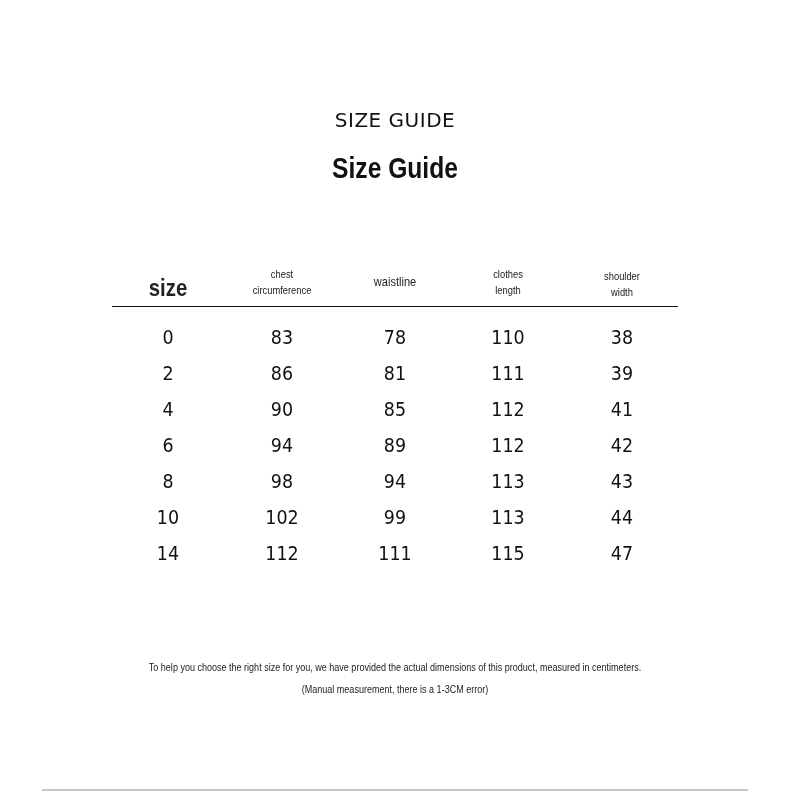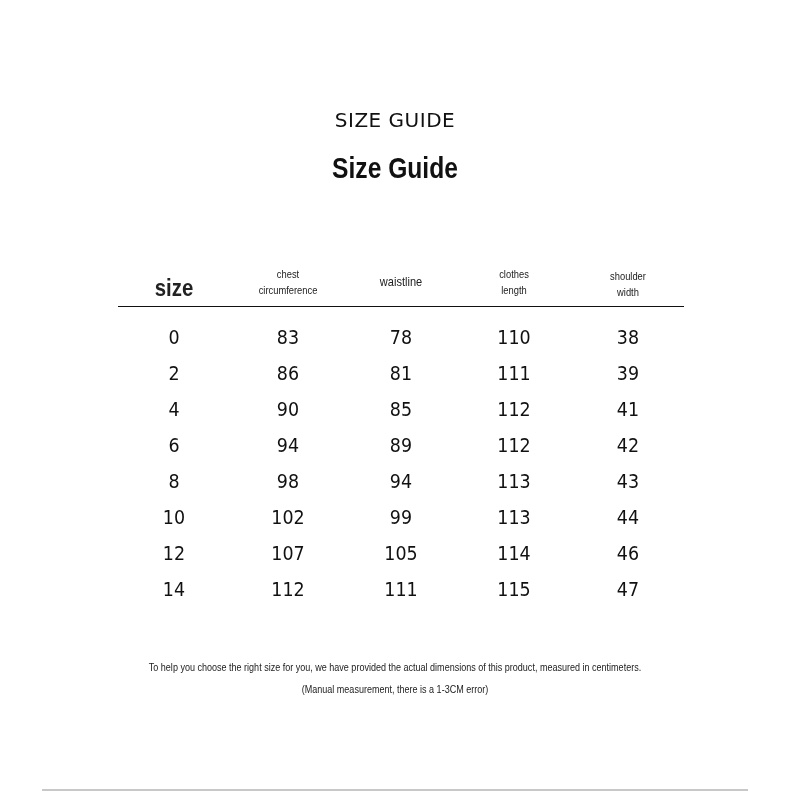--- a/index.html
+++ b/index.html
@@ -6,21 +6,21 @@
     body { width: 790px; height: 792px; position: relative; overflow: hidden; font-family: "Liberation Sans", sans-serif; color: #111; }
     .title-caps {
       position: absolute; top: 108px; left: 0; width: 790px; text-align: center;
       font-family: "DejaVu Sans", sans-serif; font-size: 20px; letter-spacing: 0.5px; color: #111;
     }
     .title-main {
       position: absolute; top: 151px; left: 0; width: 790px; text-align: center;
       font-family: "Liberation Sans", sans-serif; font-size: 30px; font-weight: bold; color: #111;
       transform: scaleX(0.82); transform-origin: center;
     }
-    .table { position: absolute; left: 118px; top: 258px; width: 566px; }
+    .table { position: absolute; left: 112px; top: 258px; width: 566px; }
     .head-row { position: relative; height: 48px; border-bottom: 1.5px solid #111; }
     .hcell {
       position: absolute; top: 0; height: 48px; display: flex; align-items: center; justify-content: center;
       text-align: center; font-family: "Liberation Sans", sans-serif; color: #222; line-height: 16px;
       transform: scaleX(0.85);
     }
     .hcell.size { font-size: 24px; font-weight: bold; top: 6px; }
     .hcell.small { font-size: 11px; }
     .hcell.mid { font-size: 13px; }
     .row { position: relative; height: 36px; }
@@ -101,27 +101,20 @@
       <div class="cell c4">43</div>
     </div>
     <div class="row">
       <div class="cell c0">10</div>
       <div class="cell c1">102</div>
       <div class="cell c2">99</div>
       <div class="cell c3">113</div>
       <div class="cell c4">44</div>
     </div>
     <div class="row">
-      <div class="cell c0">12</div>
-      <div class="cell c1">107</div>
-      <div class="cell c2">105</div>
-      <div class="cell c3">114</div>
-      <div class="cell c4">46</div>
-    </div>
-    <div class="row">
       <div class="cell c0">14</div>
       <div class="cell c1">112</div>
       <div class="cell c2">111</div>
       <div class="cell c3">115</div>
       <div class="cell c4">47</div>
     </div>
   </div>
 </div>
 
 <div class="note note1">To help you choose the right size for you, we have provided the actual dimensions of this product, measured in centimeters.</div>

